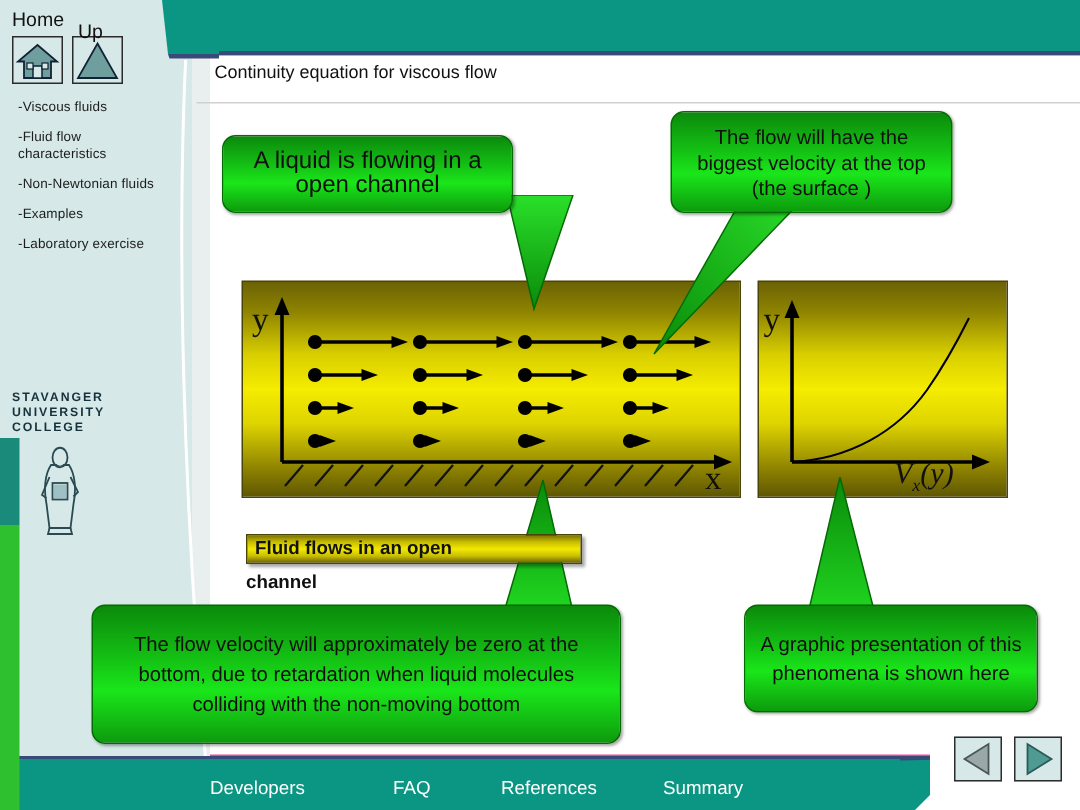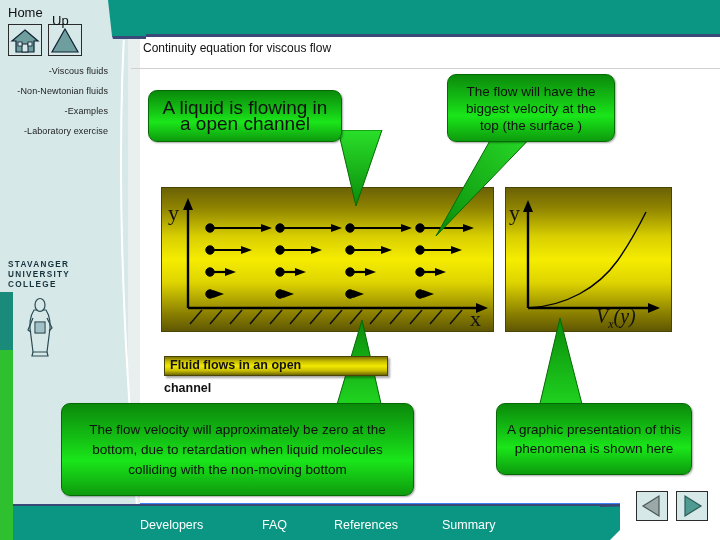--- a/index.html
+++ b/index.html
@@ -2,21 +2,21 @@
 <html><head>
 <meta charset="utf-8">
 <style>
   html,body{margin:0;padding:0;}
   body{
     width:720px;height:540px;overflow:hidden;position:relative;
     background:#ffffff;
     font-family:"Liberation Sans", sans-serif;
     -webkit-font-smoothing:none;
   }
-  #root{position:absolute;left:0;top:0;width:720px;height:540px;overflow:hidden;background:#3b82f6;}
+  #root{position:absolute;left:0;top:0;width:720px;height:540px;overflow:hidden;background:#ec4899;}
 
   
   .sidebar{
     position:absolute;left:0;top:0;width:128px;height:540px;
     background:#d6e8e8;
     z-index:3;
   }
   .sidebar-curve{
     position:absolute;left:96px;top:0;width:56px;height:540px;z-index:4;
     pointer-events:none;
@@ -49,21 +49,20 @@
     background:#d6e8e8;border:1px solid #2b2b2b;
     box-sizing:border-box;
   }
 
   
   .side-list{position:absolute;left:12px;top:66px;width:96px;z-index:8;}
   .side-item{
     font-size:9px;line-height:11px;color:#1c1c1c;margin-bottom:9px;
     font-family:"Liberation Sans",sans-serif;letter-spacing:.1px;
     cursor:default;
-    text-align:right;
   }
 
   
   .uni-logo{position:absolute;left:8px;top:260px;width:100px;z-index:8;}
   .uni-text{
     font-size:8.2px;font-weight:bold;letter-spacing:1.3px;color:#16323c;
     line-height:10px;font-family:"Liberation Sans",sans-serif;
   }
   .uni-fig{position:absolute;left:12px;top:36px;}
 
@@ -190,20 +189,21 @@
       </svg>
     </div>
   </div>
   <div class="navlabels">
     <div class="navlbl" style="left:4px;top:3px;">Home</div>
     <div class="navlbl" style="left:48px;top:11px;">Up</div>
   </div>
 
   <div class="side-list">
     <div class="side-item">-Viscous fluids</div>
+    <div class="side-item">-Fluid flow characteristics</div>
     <div class="side-item">-Non-Newtonian fluids</div>
     <div class="side-item">-Examples</div>
     <div class="side-item">-Laboratory exercise</div>
   </div>
 
   <div class="uni-logo">
     <div class="uni-text">STAVANGER</div>
     <div class="uni-text">UNIVERSITY</div>
     <div class="uni-text">COLLEGE</div>
     <svg class="uni-fig" width="40" height="62" viewBox="0 0 40 62">
@@ -341,25 +341,25 @@
       <path d="M154,120 L142,115 L142,125 Z" fill="#000"></path>
 
       <path d="M22,120 C60,118 92,100 112,72 C126,52 134,36 140,24" fill="none" stroke="#000" stroke-width="1.4"></path>
     </svg>
   </div>
   <div class="axlabel" style="left:509px;top:200px;font-size:22px;z-index:9;">y</div>
   <div class="axlabel" style="left:596px;top:305px;font-size:20px;font-style:italic;z-index:9;">
     <span>V</span><sub style="font-size:12px;">x</sub><span>(y)</span>
   </div>
 
-  <div class="callout" style="left:148px;top:90px;width:194px;height:52px;font-size:19px;line-height:16px;">
+  <div class="callout" style="left:148px;top:90px;width:194px;height:52px;font-size:16px;line-height:16px;">
     <span>A liquid is flowing in a open channel</span>
   </div>
 
-  <div class="callout" style="left:447px;top:74px;width:168px;height:68px;font-size:13.5px;line-height:17px;">
+  <div class="callout" style="left:447px;top:74px;width:188px;height:68px;font-size:13.5px;line-height:17px;">
     <span>The flow will have the biggest velocity at the top (the surface )</span>
   </div>
 
   <svg class="tail" style="left:320px;top:320px;width:70px;height:90px;" width="70" height="90" viewBox="0 0 70 90">
     <path d="M42,0 L16,88 L62,88 Z" fill="url(#tg3)" stroke="#046a04" stroke-width="1"></path>
     <defs>
       <linearGradient id="tg3" x1="0" y1="0" x2="0" y2="1">
         <stop offset="0%" stop-color="#0a8a0a"></stop>
         <stop offset="100%" stop-color="#21d821"></stop>
       </linearGradient>

